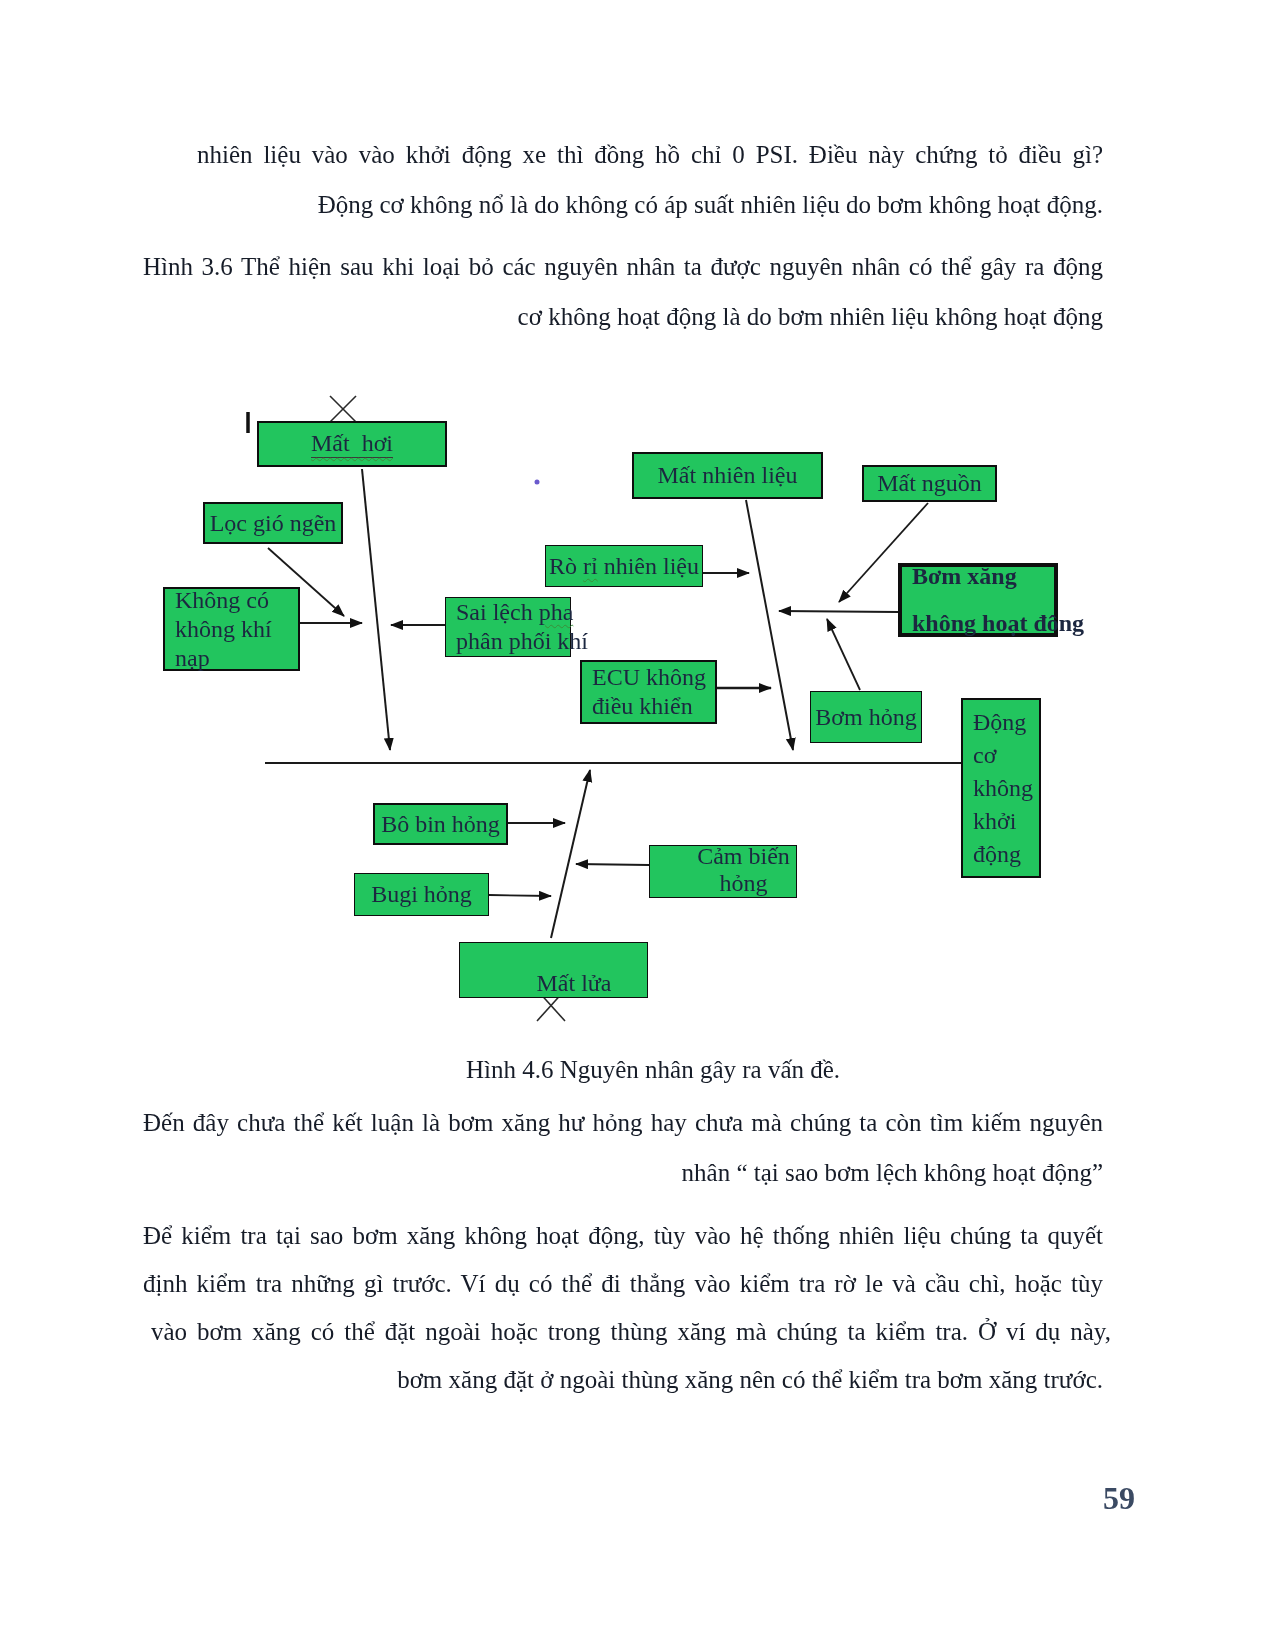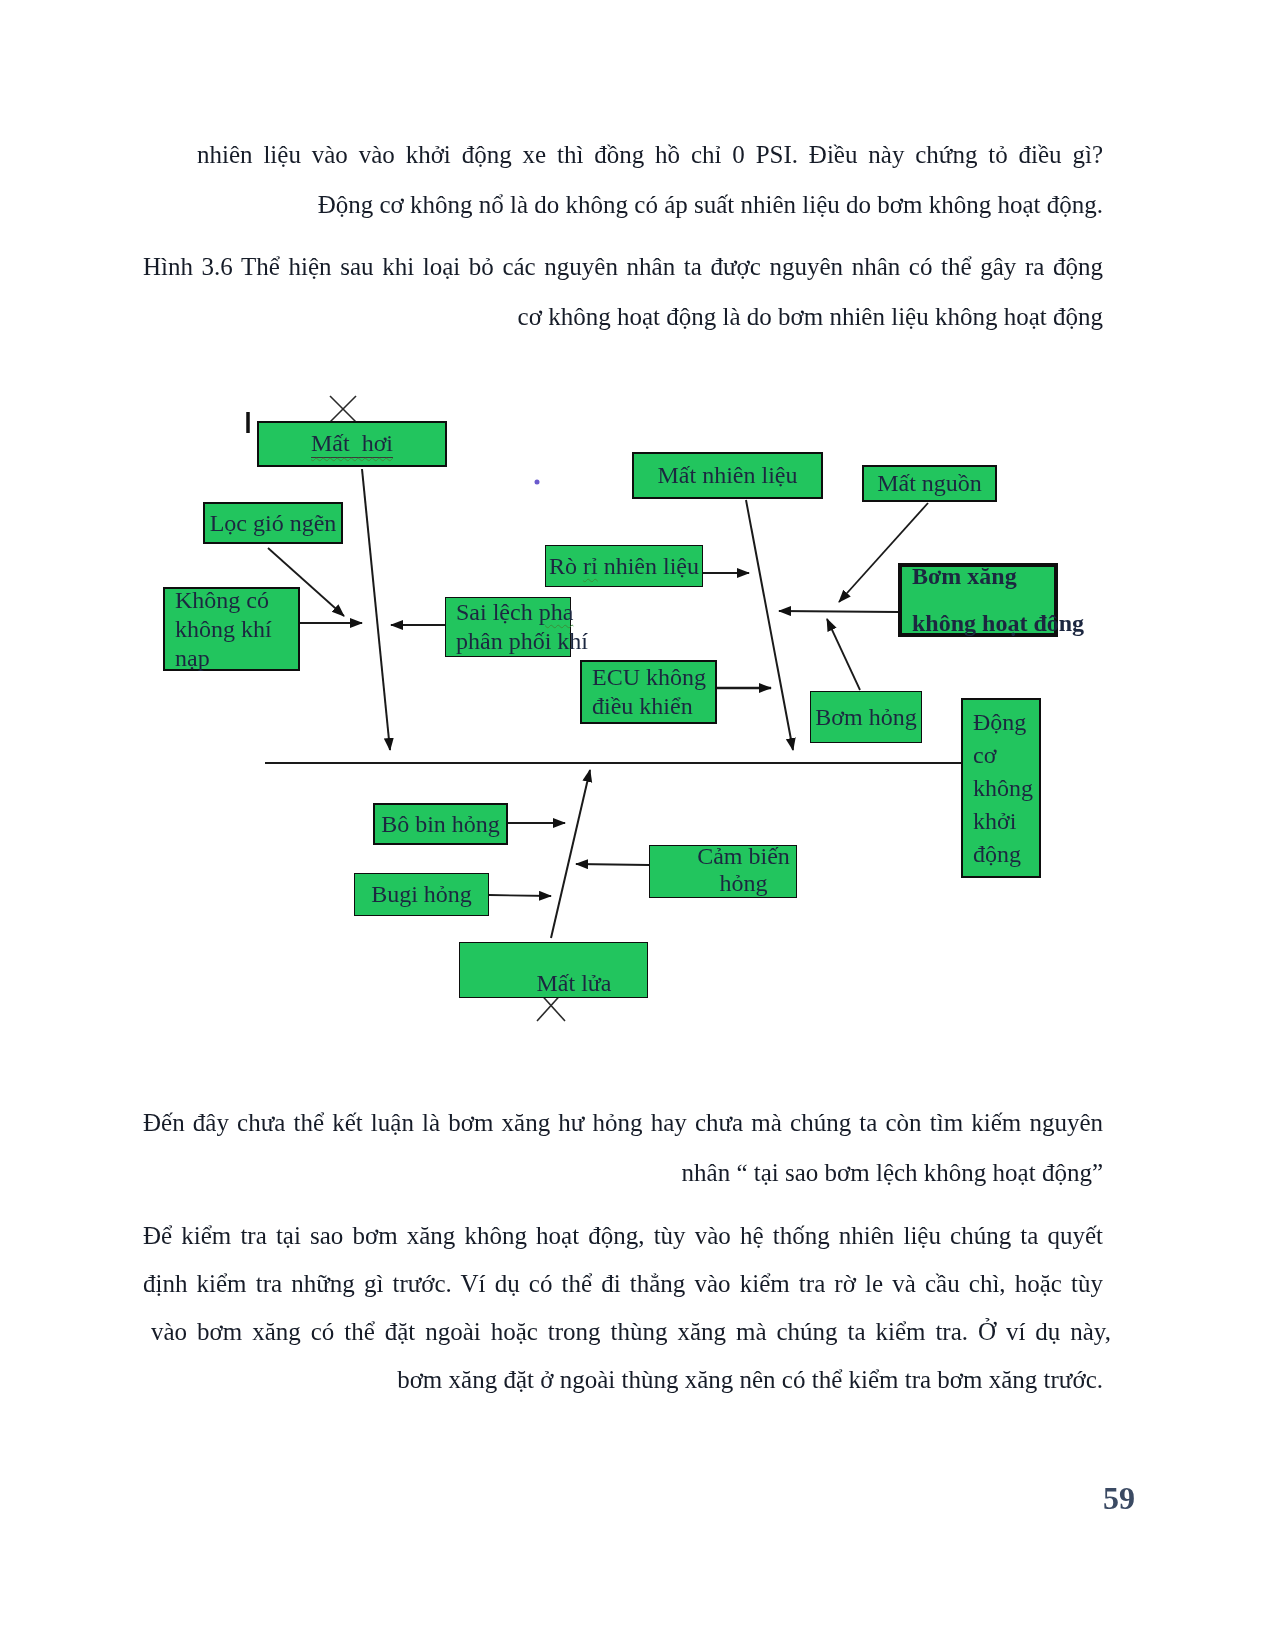--- a/index.html
+++ b/index.html
@@ -168,20 +168,21 @@
     <div class="dbox center" style="left:354px;top:873px;width:135px;height:43px;">
       <span>Bugi hỏng</span>
     </div>
 
     <div class="dbox center topalign" style="left:459px;top:942px;width:189px;height:56px;padding-top:6px;">
       <span>Mất lửa</span>
     </div>
 
   </div>
 
+  <div class="caption" style="left:173px;top:1056px;width:960px;">Hình 4.6  Nguyên nhân gây ra vấn đề.</div>
 
   <div>
     <div class="tline just" style="left:143px;top:1098px;width:960px;">Đến đây chưa thể kết luận là bơm xăng hư hỏng hay chưa mà chúng ta còn tìm kiếm nguyên</div>
     <div class="tline left" style="left:143px;top:1148px;width:960px;">nhân “ tại sao bơm lệch không hoạt động”</div>
   </div>
 
   <div>
     <div class="tline just" style="left:143px;top:1212px;width:960px;line-height:48px;">Để kiểm tra tại sao bơm xăng không hoạt động, tùy vào hệ thống nhiên liệu chúng ta quyết</div>
     <div class="tline just" style="left:143px;top:1260px;width:960px;line-height:48px;">định kiểm tra những gì trước. Ví dụ có thể đi thẳng vào kiểm tra rờ le và cầu chì, hoặc tùy</div>
     <div class="tline just" style="left:143px;top:1308px;width:960px;line-height:48px;margin-left:8px;">vào bơm xăng có thể đặt ngoài hoặc trong thùng xăng mà chúng ta kiểm tra. Ở ví dụ này,</div>

